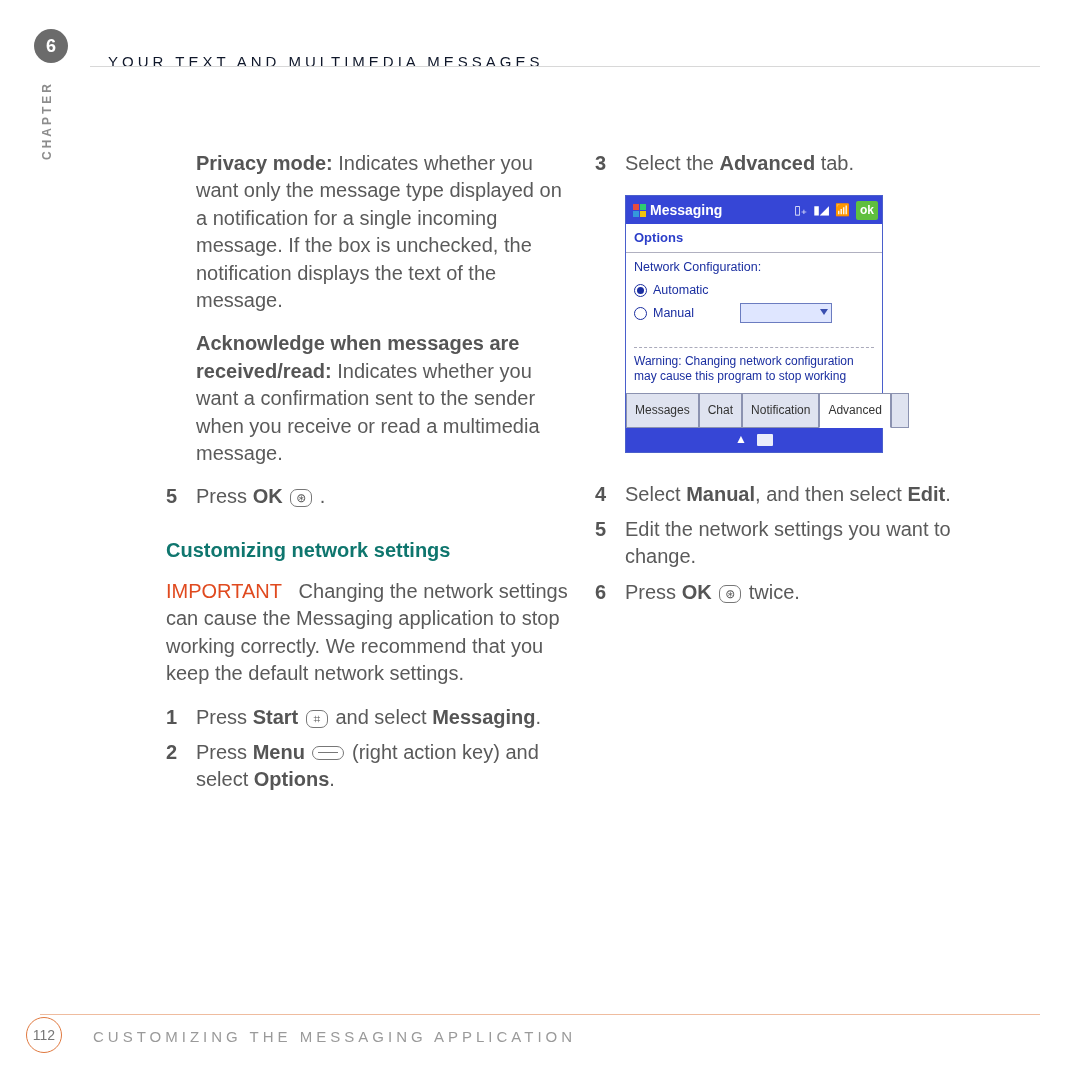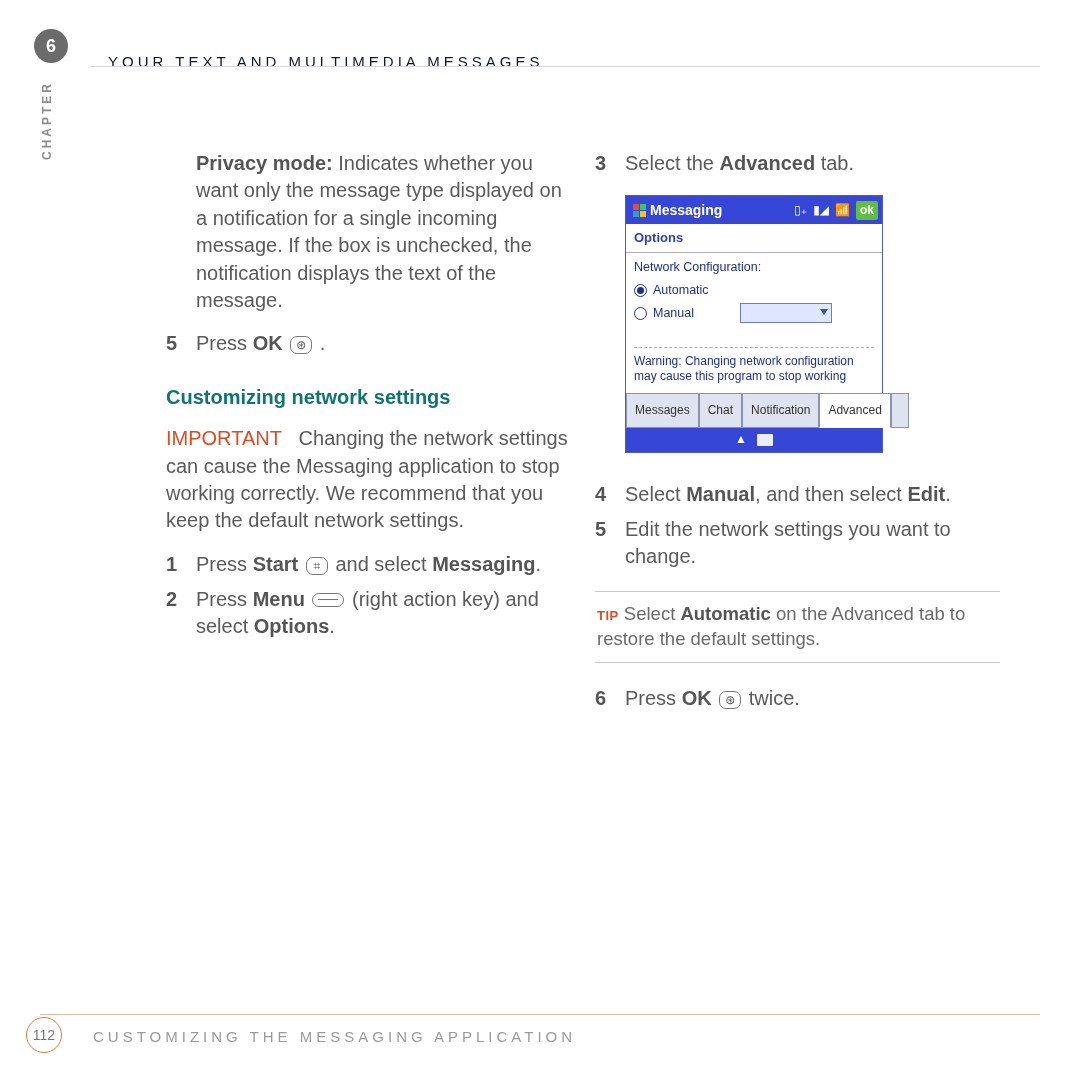--- a/index.html
+++ b/index.html
@@ -207,20 +207,23 @@
 
 <div class="page">
   <div class="chapter-badge">6</div>
   <div class="running-head">YOUR TEXT AND MULTIMEDIA MESSAGES</div>
   <div class="divider-top"></div>
   <div class="chapter-side">CHAPTER</div>
 
   <div class="col col-left">
     <div class="block indent-block">
       <span class="bold">Privacy mode:</span><span> Indicates whether you want only the message type displayed on a notification for a single incoming message. If the box is unchecked, the notification displays the text of the message.</span>
+    </div>
+    <div class="block indent-block">
+      <span class="bold">Acknowledge when messages are received/read:</span><span> Indicates whether you want a confirmation sent to the sender when you receive or read a multimedia message.</span>
     </div>
     <div class="list-row">
       <div class="lnum">5</div>
       <div class="lbody">
         <span>Press </span><span class="bold">OK</span>
         <span class="icon-box">⊛</span><span> .</span>
       </div>
     </div>
     <div class="subhead">Customizing network settings</div>
     <div class="block">
@@ -301,23 +304,20 @@
       <div class="lnum">4</div>
       <div class="lbody">
         <span>Select </span><span class="bold">Manual</span><span>, and then select </span><span class="bold">Edit</span><span>.</span>
       </div>
     </div>
     <div class="list-row">
       <div class="lnum">5</div>
       <div class="lbody">Edit the network settings you want to change.</div>
     </div>
 
-    <div class="tip-box">
-      <span class="tip-label">TIP</span><span> Select </span><span class="bold">Automatic</span><span> on the Advanced tab to restore the default settings.</span>
-    </div>
 
     <div class="list-row">
       <div class="lnum">6</div>
       <div class="lbody">
         <span>Press </span><span class="bold">OK</span>
         <span class="icon-box">⊛</span><span> twice.</span>
       </div>
     </div>
   </div>
 

